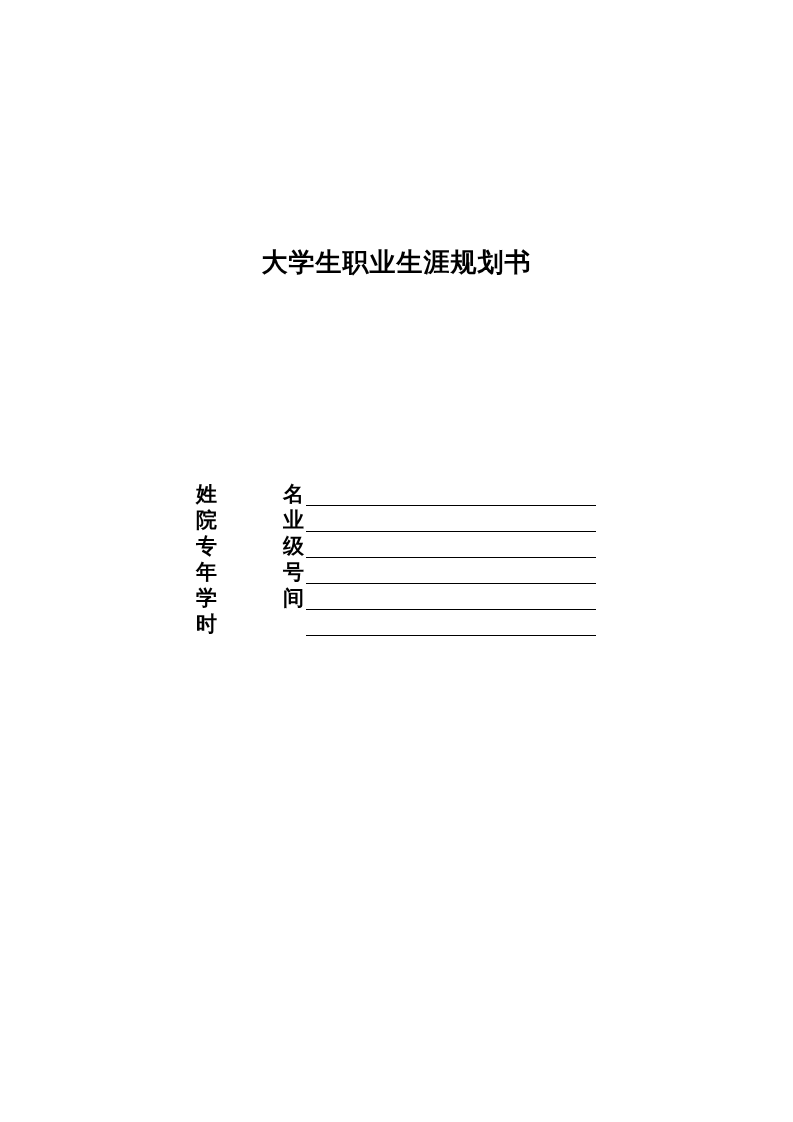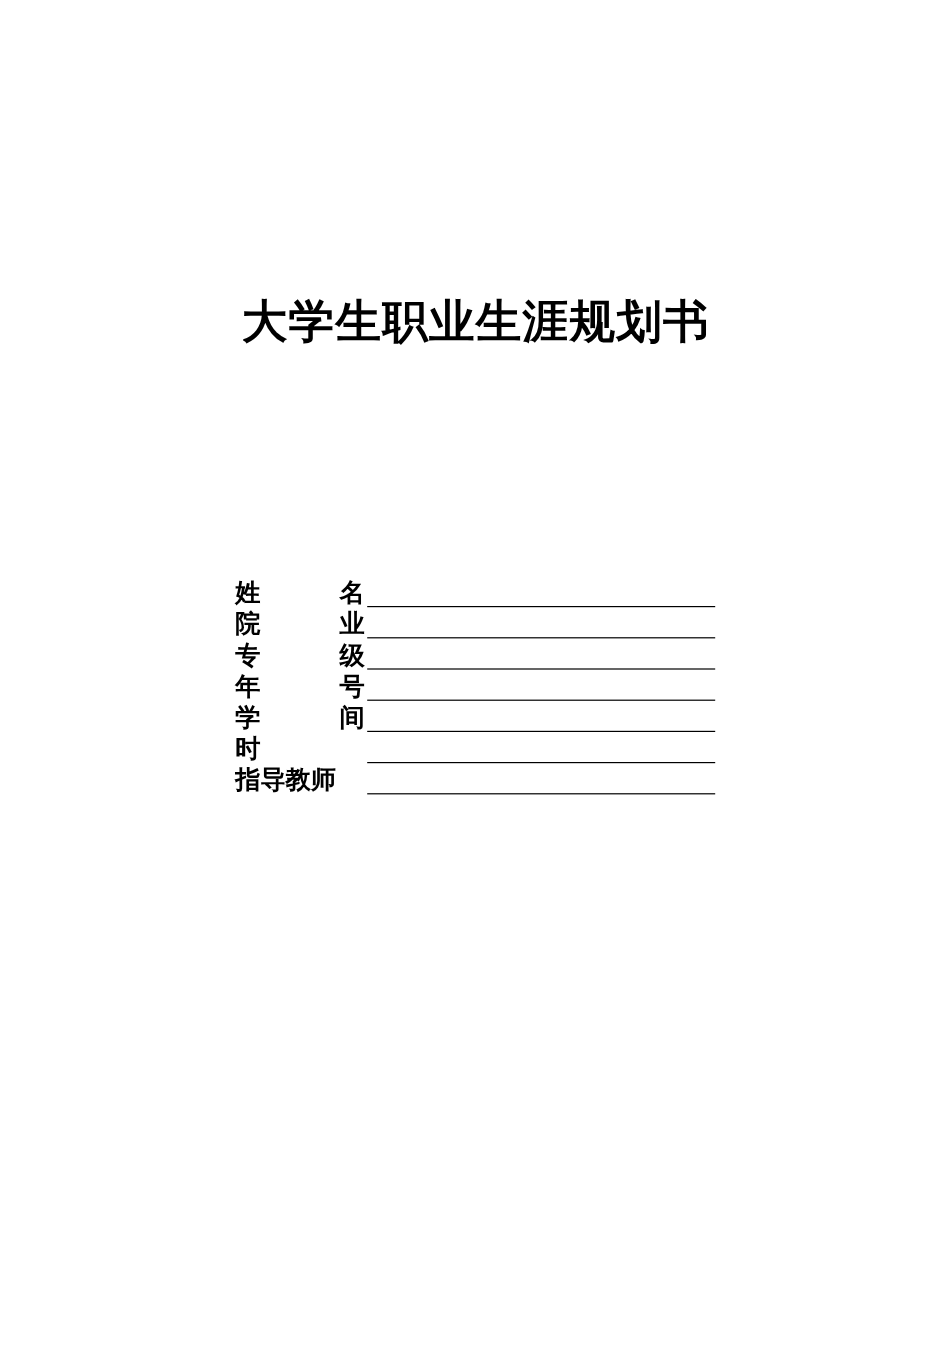--- a/index.html
+++ b/index.html
@@ -20,21 +20,21 @@
     width: 793px;
     height: 1122px;
     box-sizing: border-box;
   }
   .doc-title {
     position: absolute;
     top: 248px;
     left: 0;
     width: 793px;
     text-align: center;
-    font-size: 38px;
+    font-size: 26px;
     font-weight: bold;
     letter-spacing: 1px;
     font-family: "DejaVu Sans", "Liberation Sans", sans-serif;
     line-height: 1.1;
     white-space: nowrap;
   }
   .fields {
     position: absolute;
     top: 480px;
     left: 196px;
@@ -141,21 +141,15 @@
     <div class="field-row">
       <span class="field-label label-wide">
         <span>时</span>
         <span></span>
       </span>
       <span class="field-line">
         <span class="field-value"></span>
       </span>
     </div>
 
-    <div class="field-row">
-      <span class="field-label label-tight">指导教师</span>
-      <span class="field-line">
-        <span class="field-value"></span>
-      </span>
-    </div>
 
   </div>
 </div>
 
 </body></html>

